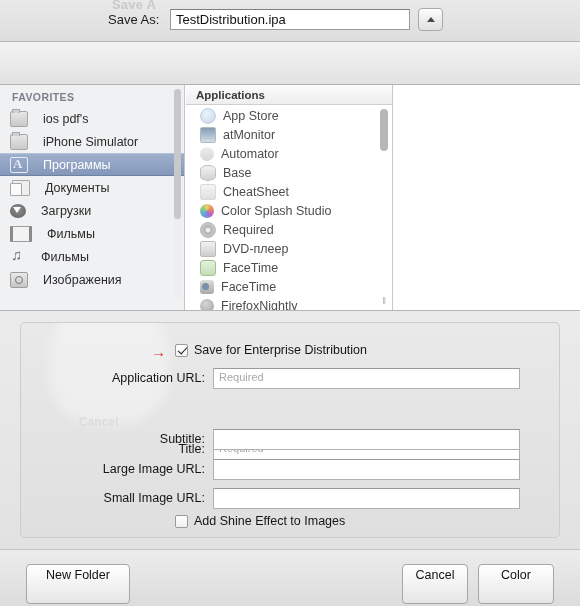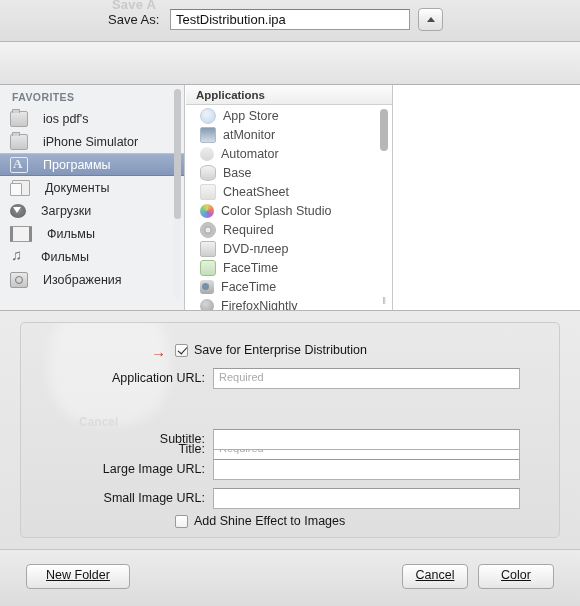--- a/index.html
+++ b/index.html
@@ -585,31 +585,30 @@
   .bottombar {
     position: absolute;
     left: 0; top: 549px;
     width: 580px; height: 57px;
     background: linear-gradient(#ececec, #dcdcdc);
     border-top: 1px solid #c4c4c4;
     box-sizing: border-box;
   }
   .pbtn {
     position: absolute;
-    height: 25px;
+    height: 40px;
     border: 1px solid #a6a6a6;
     border-radius: 4px;
     background: linear-gradient(#ffffff, #f2f2f2 52%, #e6e6e6);
     font-size: 12.5px;
     color: #121212;
     line-height: 21px;
     text-align: center;
     box-sizing: border-box;
     box-shadow: 0 1px 0 rgba(255,255,255,.85) inset;
-    text-decoration: underline;
   }
   .btn-newfolder { left: 26px; top: 14px; width: 104px; }
   .btn-cancel    { left: 402px; top: 14px; width: 66px; }
   .btn-save      { left: 478px; top: 14px; width: 76px; }
 </style>
 </head>
 <body>
 
 <div id="root">
 

